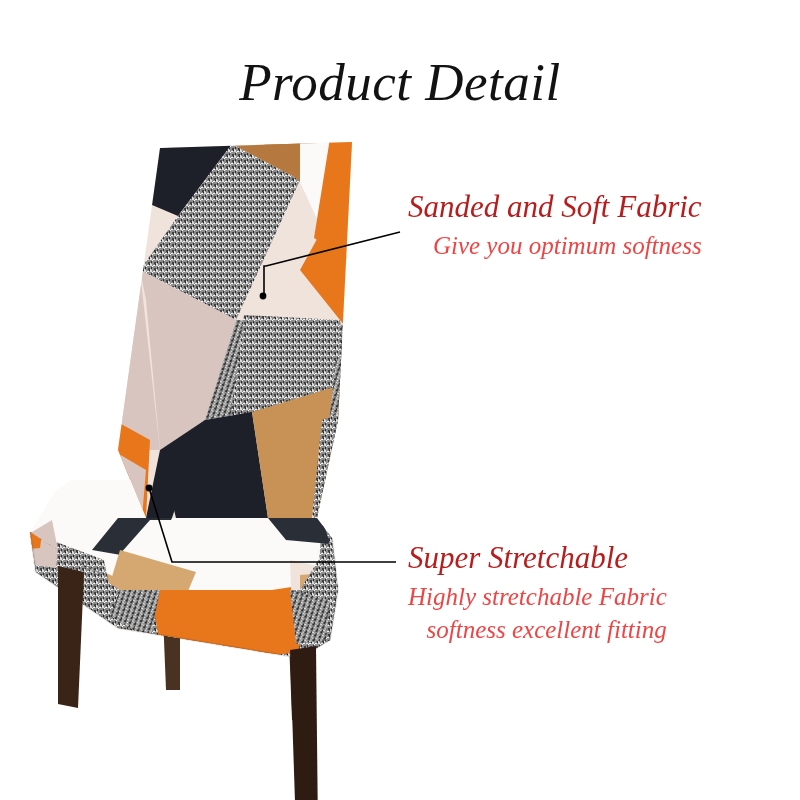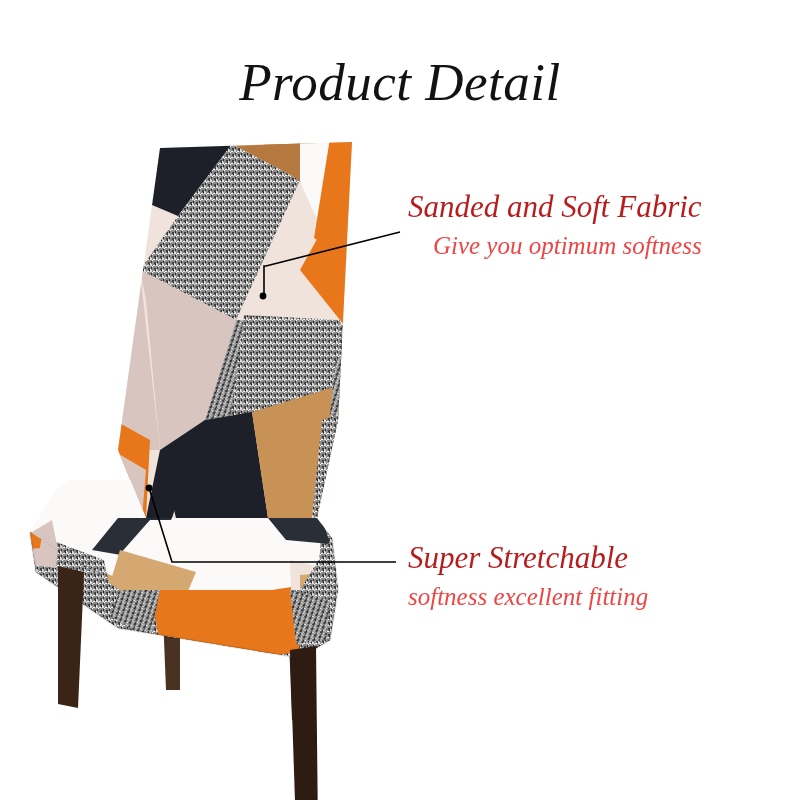--- a/index.html
+++ b/index.html
@@ -206,17 +206,18 @@
   <div class="callout" id="callout-fabric">
     <div class="callout-heading">Sanded and Soft Fabric</div>
     <div class="callout-body">
       <div>Give you optimum softness</div>
     </div>
   </div>
 
   <div class="callout" id="callout-stretch">
     <div class="callout-heading">Super Stretchable</div>
     <div class="callout-body">
+      <div>Highly stretchable Fabric</div>
       <div>softness excellent fitting</div>
     </div>
   </div>
 
 </div>
 
 </body></html>

